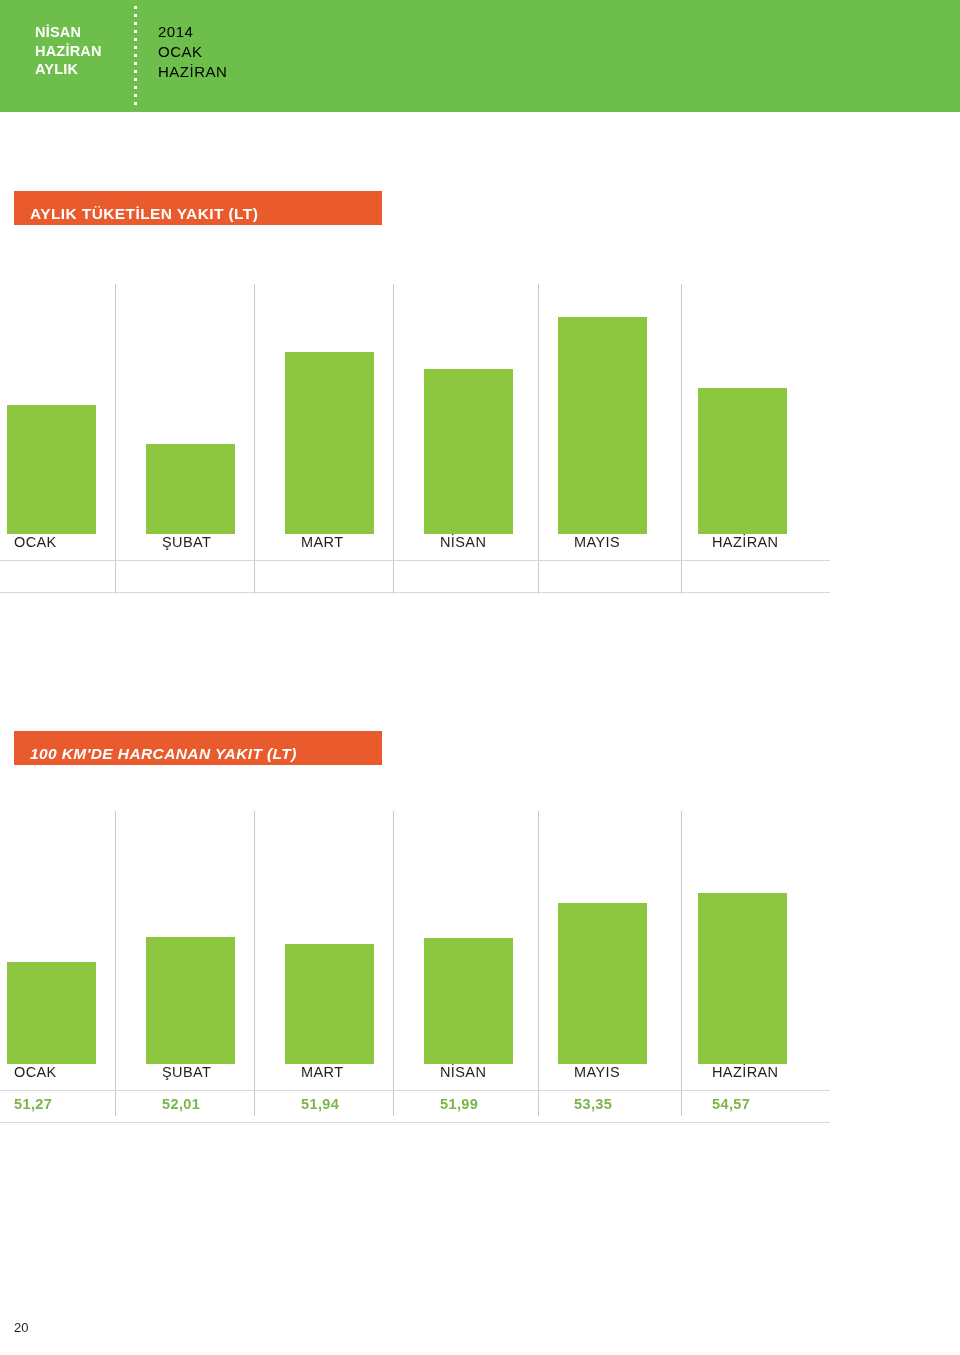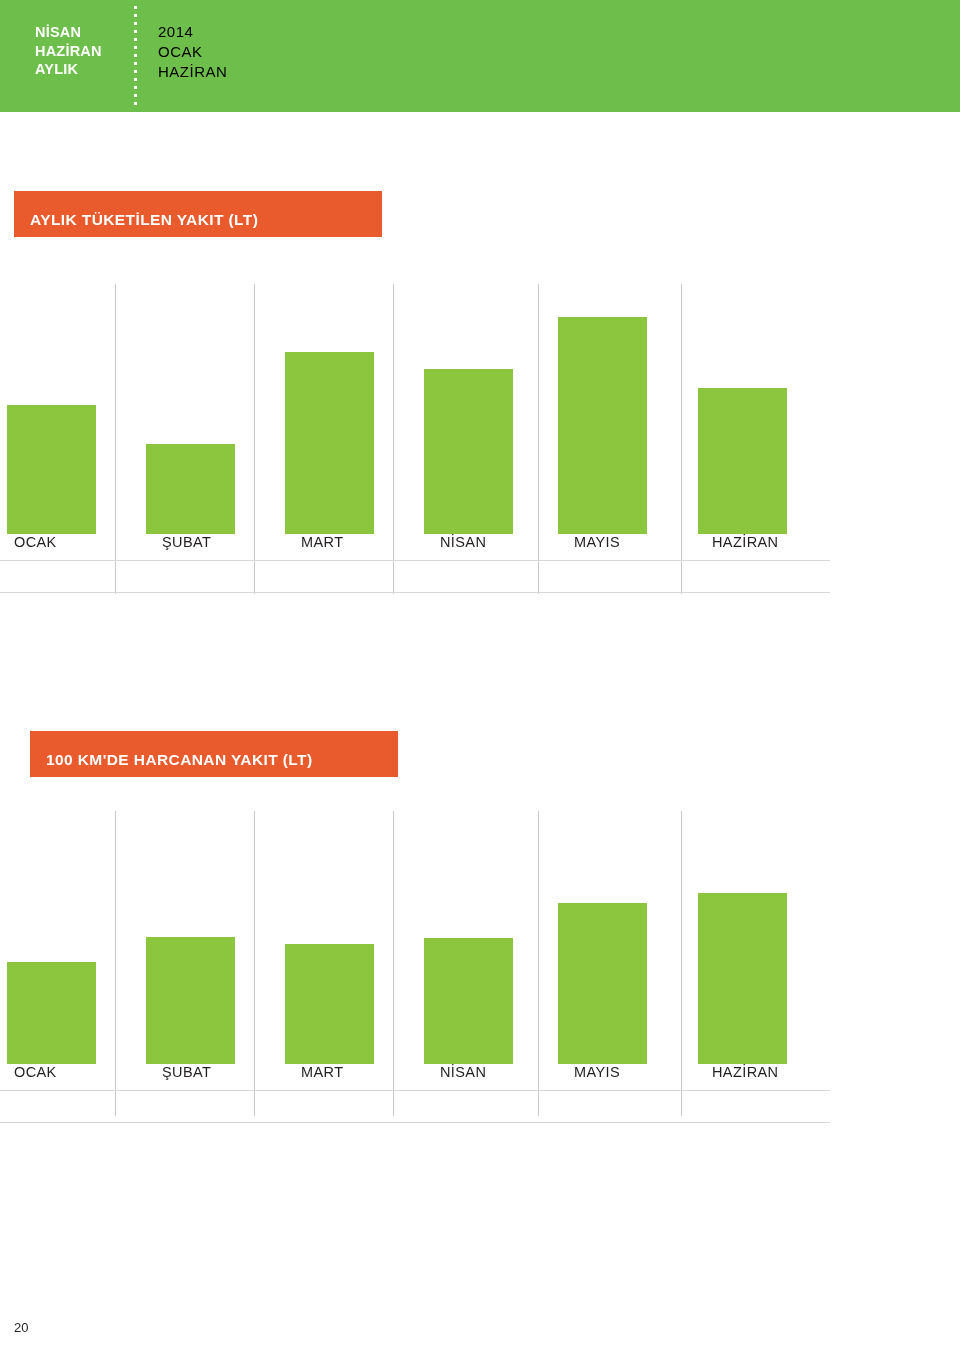--- a/index.html
+++ b/index.html
@@ -48,35 +48,35 @@
     color: #000000;
     font-weight: normal;
     font-size: 15px;
     line-height: 1.33;
     letter-spacing: 0.5px;
   }
 
   
   .title-bar {
     position: absolute;
-    height: 46px;
+    height: 34px;
     background: #e95a2c;
     display: flex;
     align-items: center;
     padding: 12px 14px 0 16px;
   }
   .title-bar span {
     color: #ffffff;
     font-weight: bold;
     font-size: 15.5px;
     letter-spacing: 0.4px;
     white-space: nowrap;
   }
   #title-bar-1 { left: 14px; top: 191px; width: 368px; }
-  #title-bar-2 { left: 30px; top: 731px; width: 368px; }
+  #title-bar-2 { left: 14px; top: 731px; width: 368px; font-style: italic; }
 
   
   .chart {
     position: absolute;
     left: 0;
   }
   #chart-1 { top: 262px; width: 960px; height: 332px; }
   #chart-2 { top: 805px; width: 960px; height: 329px; }
 
   .plot {
@@ -218,15 +218,23 @@
   <div class="hline hline-top"></div>
   <div class="hline hline-bot"></div>
   <div class="label-row" id="labels-2">
       <div class="cell" style="left: 14px;">OCAK</div>
       <div class="cell" style="left: 162px;">ŞUBAT</div>
       <div class="cell" style="left: 301px;">MART</div>
       <div class="cell" style="left: 440px;">NİSAN</div>
       <div class="cell" style="left: 574px;">MAYIS</div>
       <div class="cell" style="left: 712px;">HAZİRAN</div>
     </div>
+  <div class="value-row" id="values-2">
+      <div class="cell" style="left: 14px;">51,27</div>
+      <div class="cell" style="left: 162px;">52,01</div>
+      <div class="cell" style="left: 301px;">51,94</div>
+      <div class="cell" style="left: 440px;">51,99</div>
+      <div class="cell" style="left: 574px;">53,35</div>
+      <div class="cell" style="left: 712px;">54,57</div>
+    </div>
 </div>
 
 <div class="page-number">20</div>
 
 </body></html>

